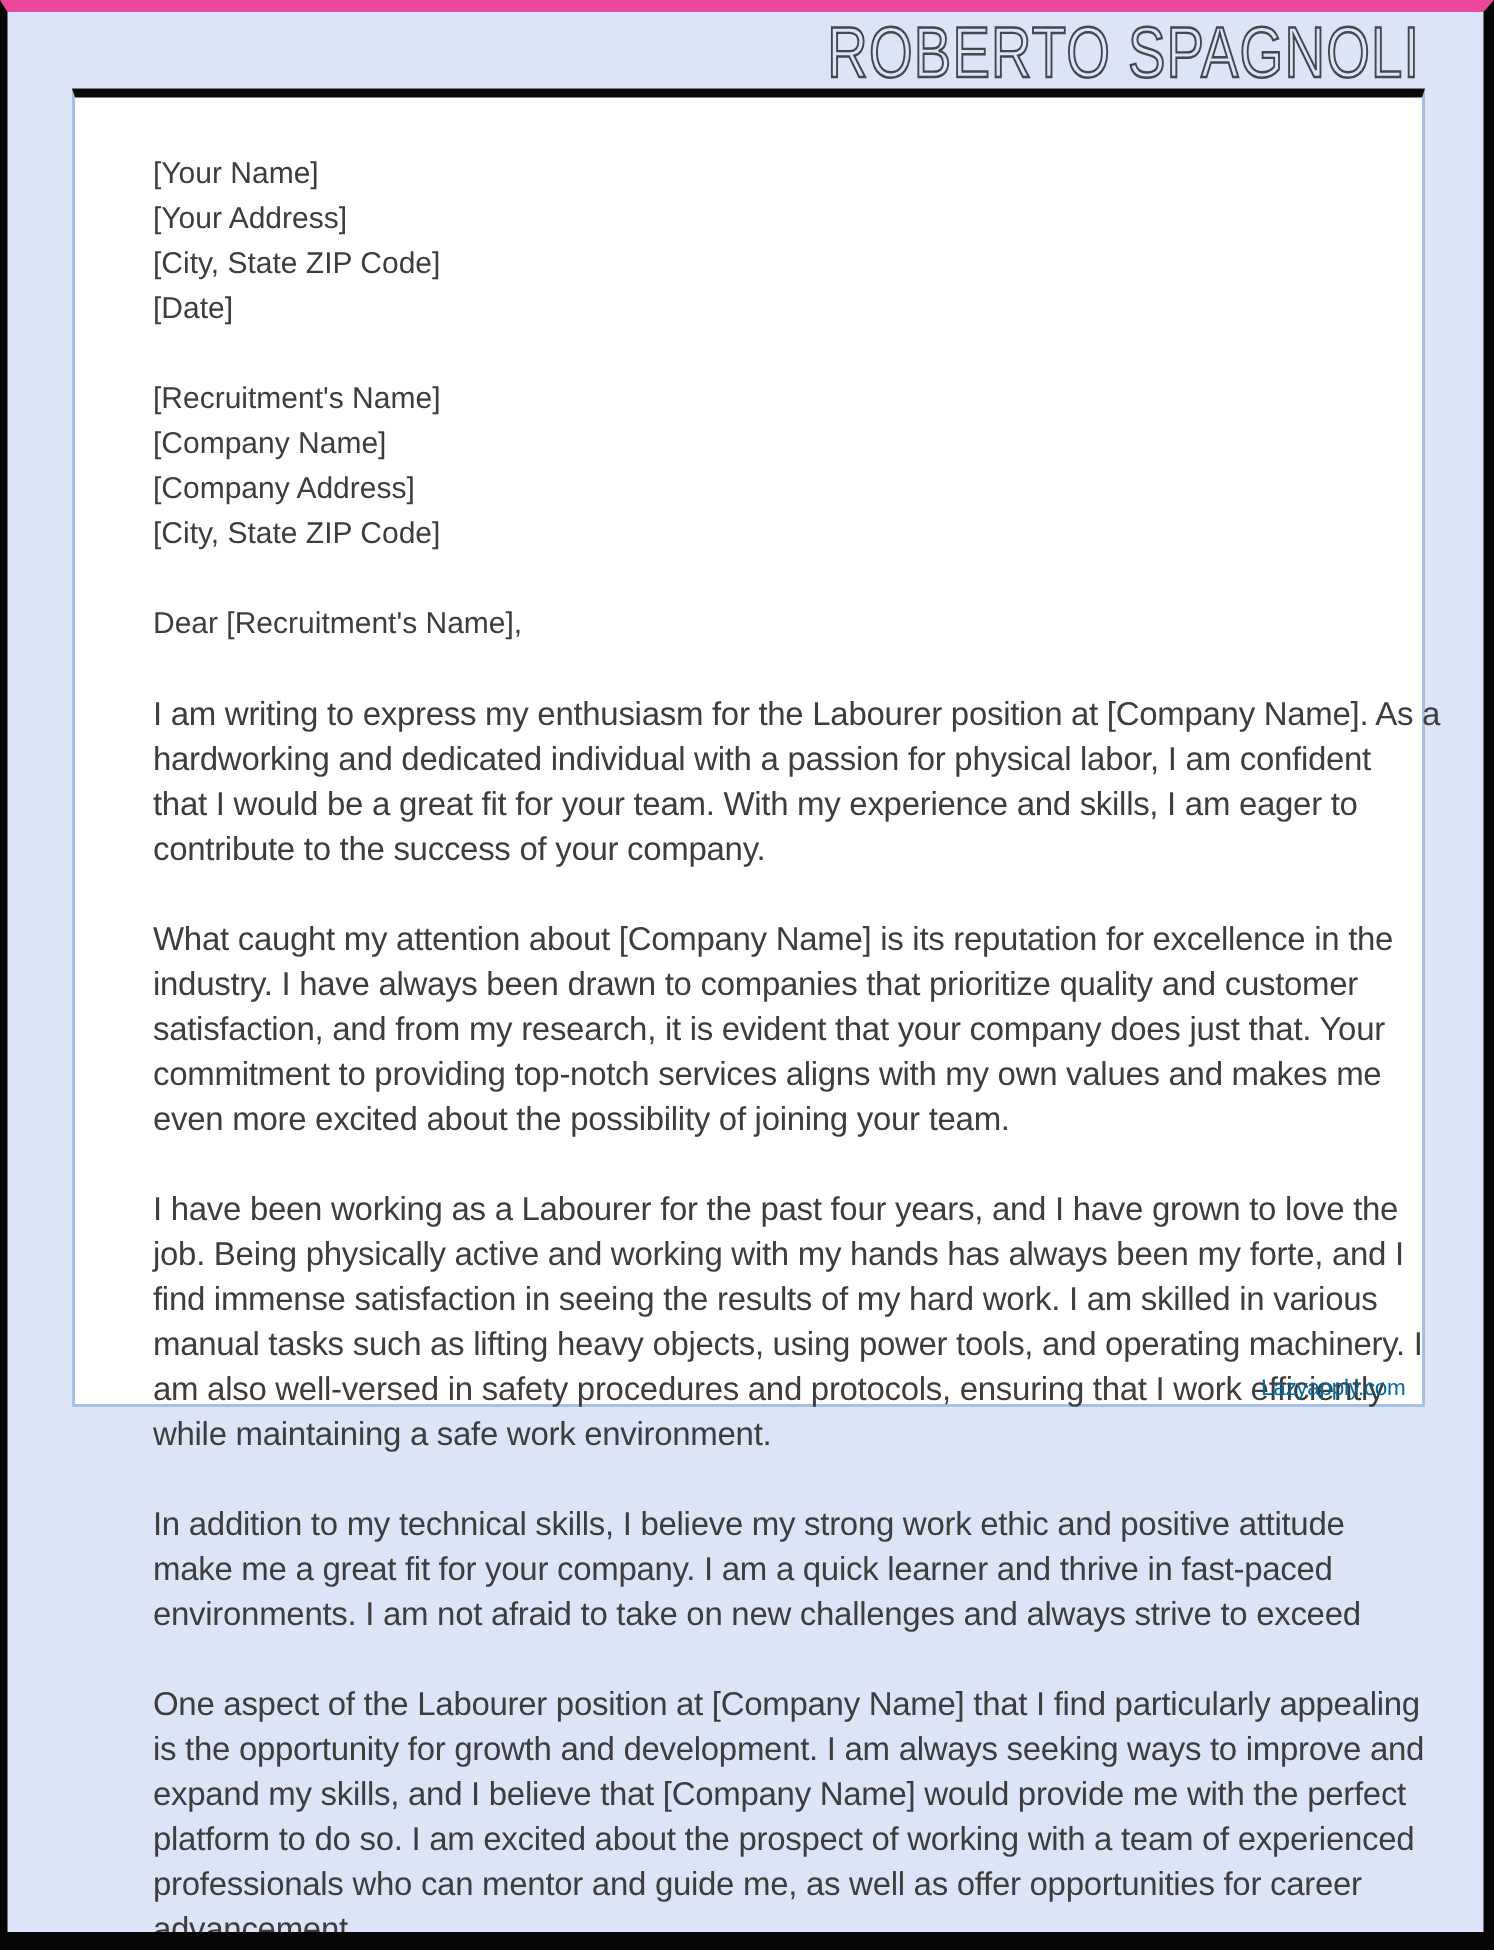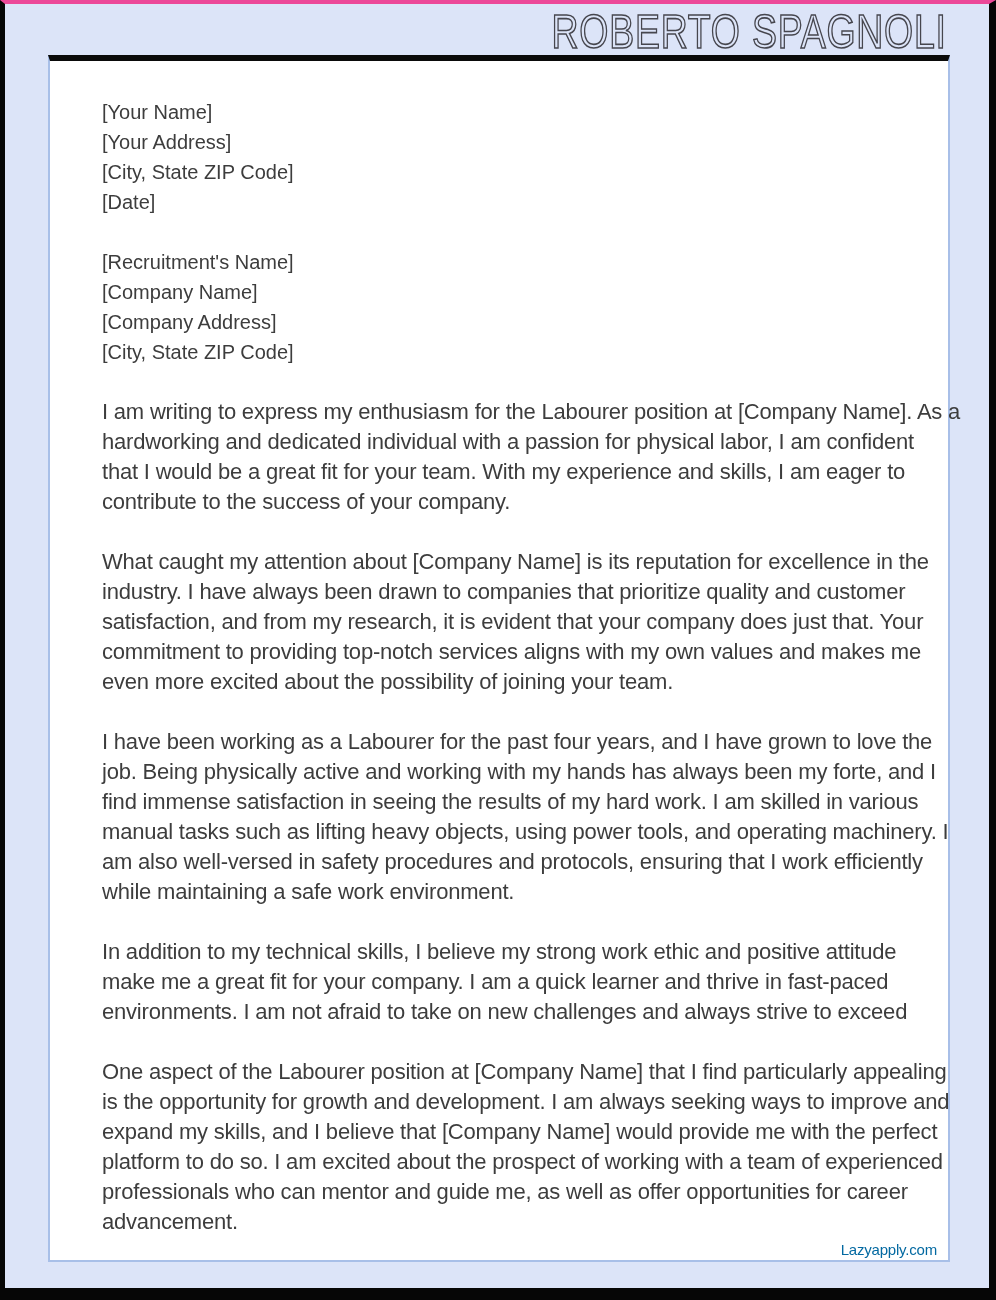--- a/index.html
+++ b/index.html
@@ -13,21 +13,21 @@
     overflow: hidden;
     background: #060606;
     font-family: "Liberation Sans", sans-serif;
   }
   
   .frame {
     position: absolute;
     inset: 0;
     box-sizing: border-box;
     background: #dce4f8;
-    border-top: 4px solid #ec4899;
+    border-top: 8px solid #ec4899;
     border-left: 5px solid #060606;
     border-right: 7px solid #060606;
   }
   
   .header-name {
     position: absolute;
     top: 3px;
     right: 42px;
     font-size: 48px;
     line-height: 50px;
@@ -43,21 +43,21 @@
       color: transparent;
       -webkit-text-stroke: 1.6px #46464e;
     }
   }
   
   .letter-page {
     position: absolute;
     left: 43px;
     top: 51px;
     width: 902px;
-    height: 1207px;
+    height: 879px;
     box-sizing: border-box;
     background: #ffffff;
     border-top: 6px solid #0a0a0a;
     border-left: 2px solid #a8bfe8;
     border-right: 2px solid #a8bfe8;
     border-bottom: 2px solid #a8bfe8;
   }
   .letter-body {
     padding: 36px 14px 0 52px;
     color: #3d3d3d;
@@ -105,20 +105,21 @@
       <div class="block">[Your Name]
 [Your Address]
 [City, State ZIP Code]
 [Date]</div>
 
       <div class="block">[Recruitment's Name]
 [Company Name]
 [Company Address]
 [City, State ZIP Code]</div>
 
+      <div class="block">Dear [Recruitment's Name],</div>
 
       <div class="block paragraph">I am writing to express my enthusiasm for the Labourer position at [Company Name]. As a
 hardworking and dedicated individual with a passion for physical labor, I am confident
 that I would be a great fit for your team. With my experience and skills, I am eager to
 contribute to the success of your company.</div>
 
       <div class="block paragraph">What caught my attention about [Company Name] is its reputation for excellence in the
 industry. I have always been drawn to companies that prioritize quality and customer
 satisfaction, and from my research, it is evident that your company does just that. Your
 commitment to providing top-notch services aligns with my own values and makes me

